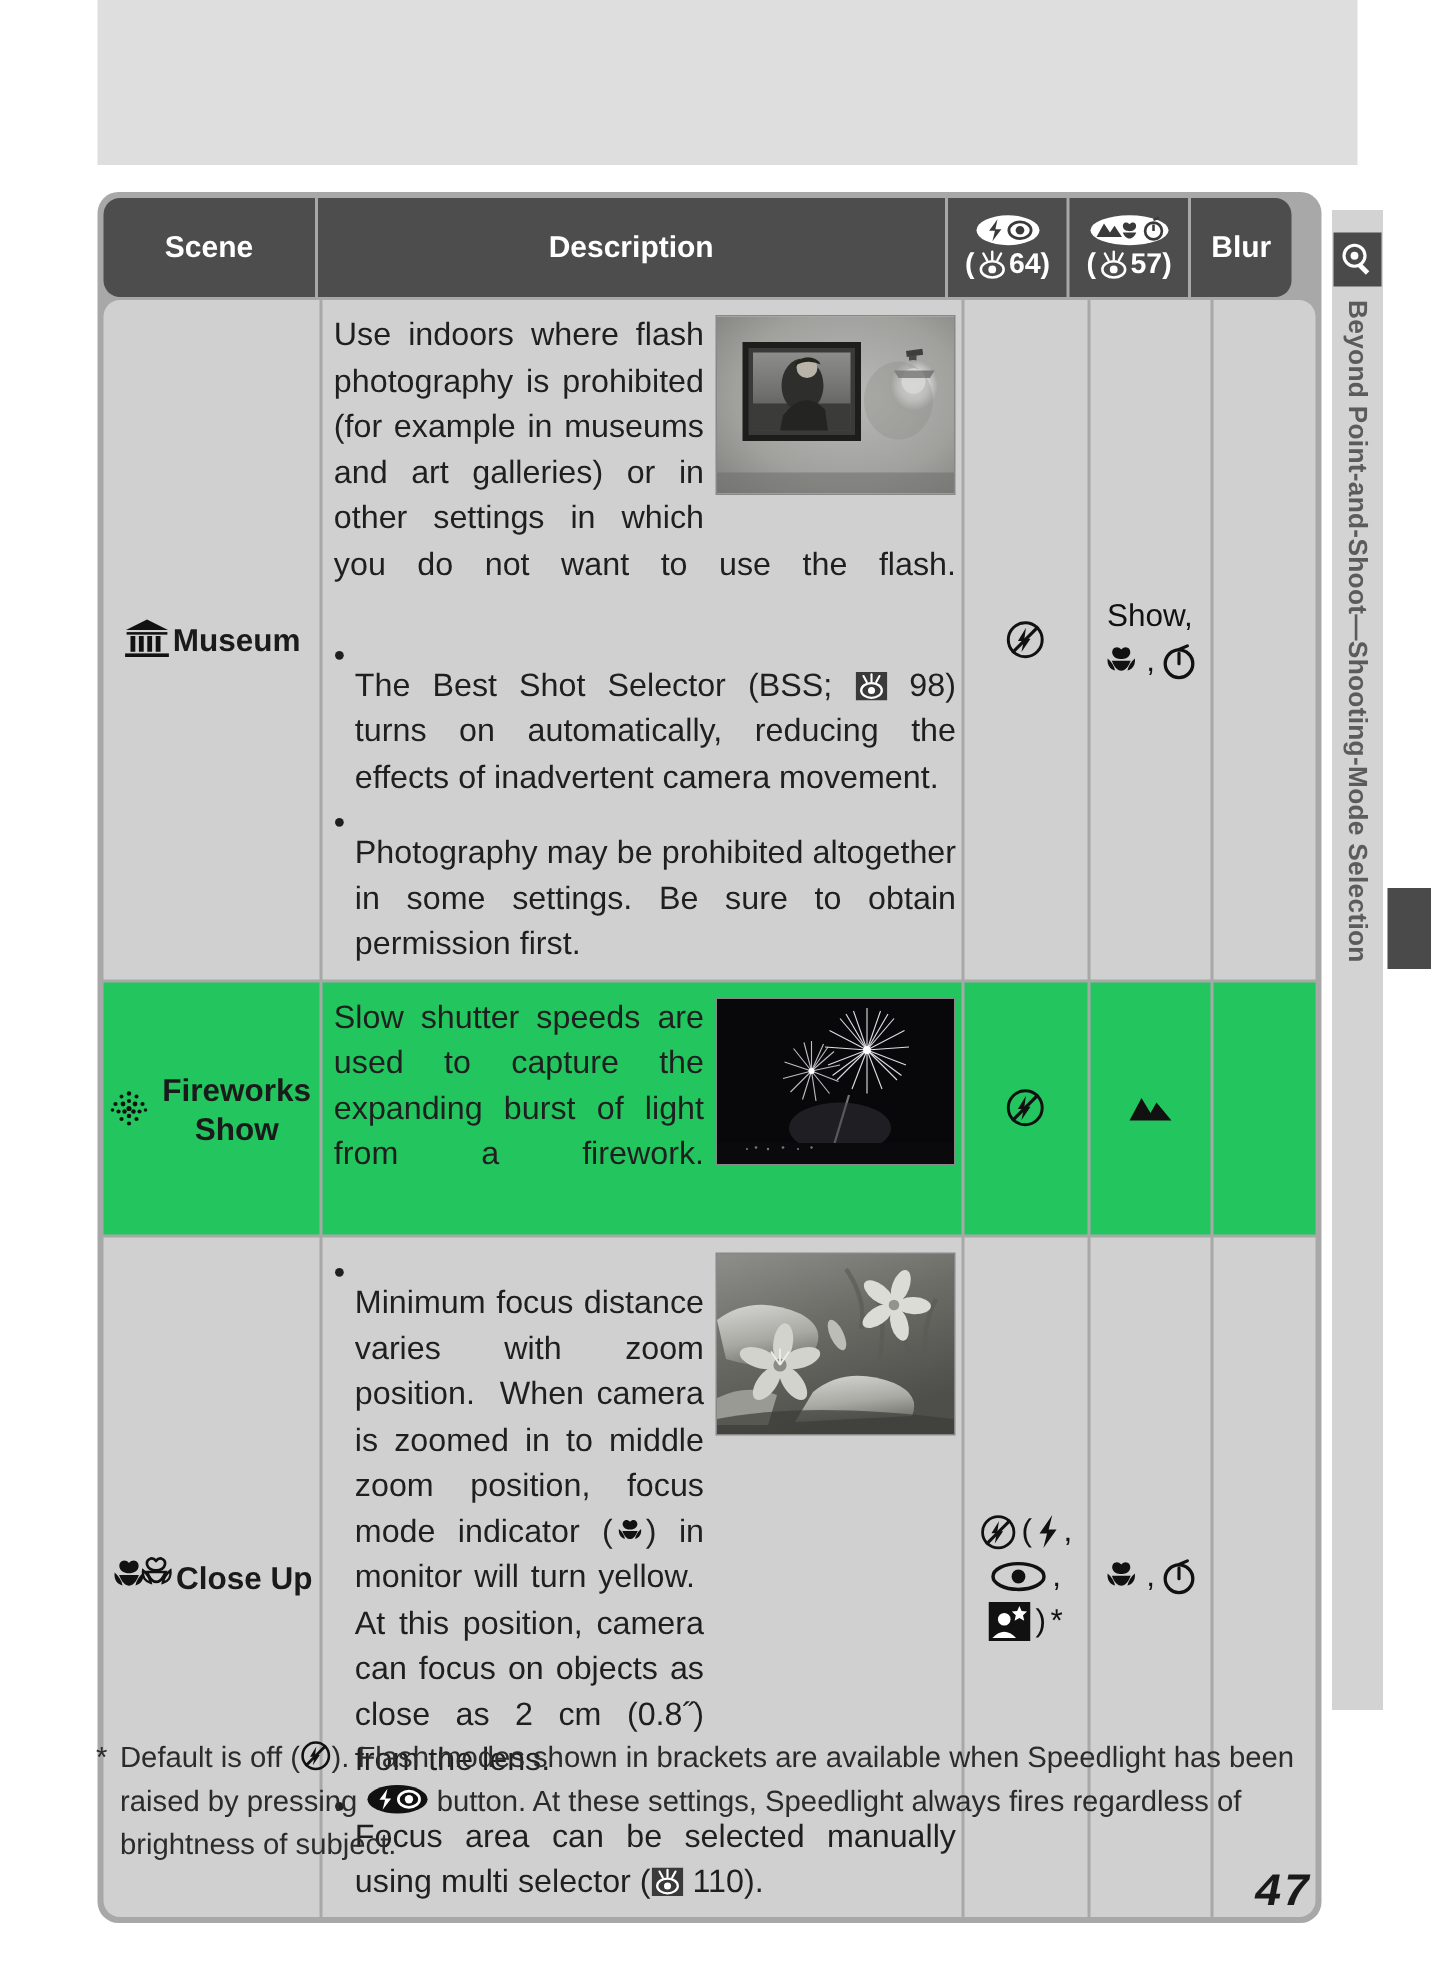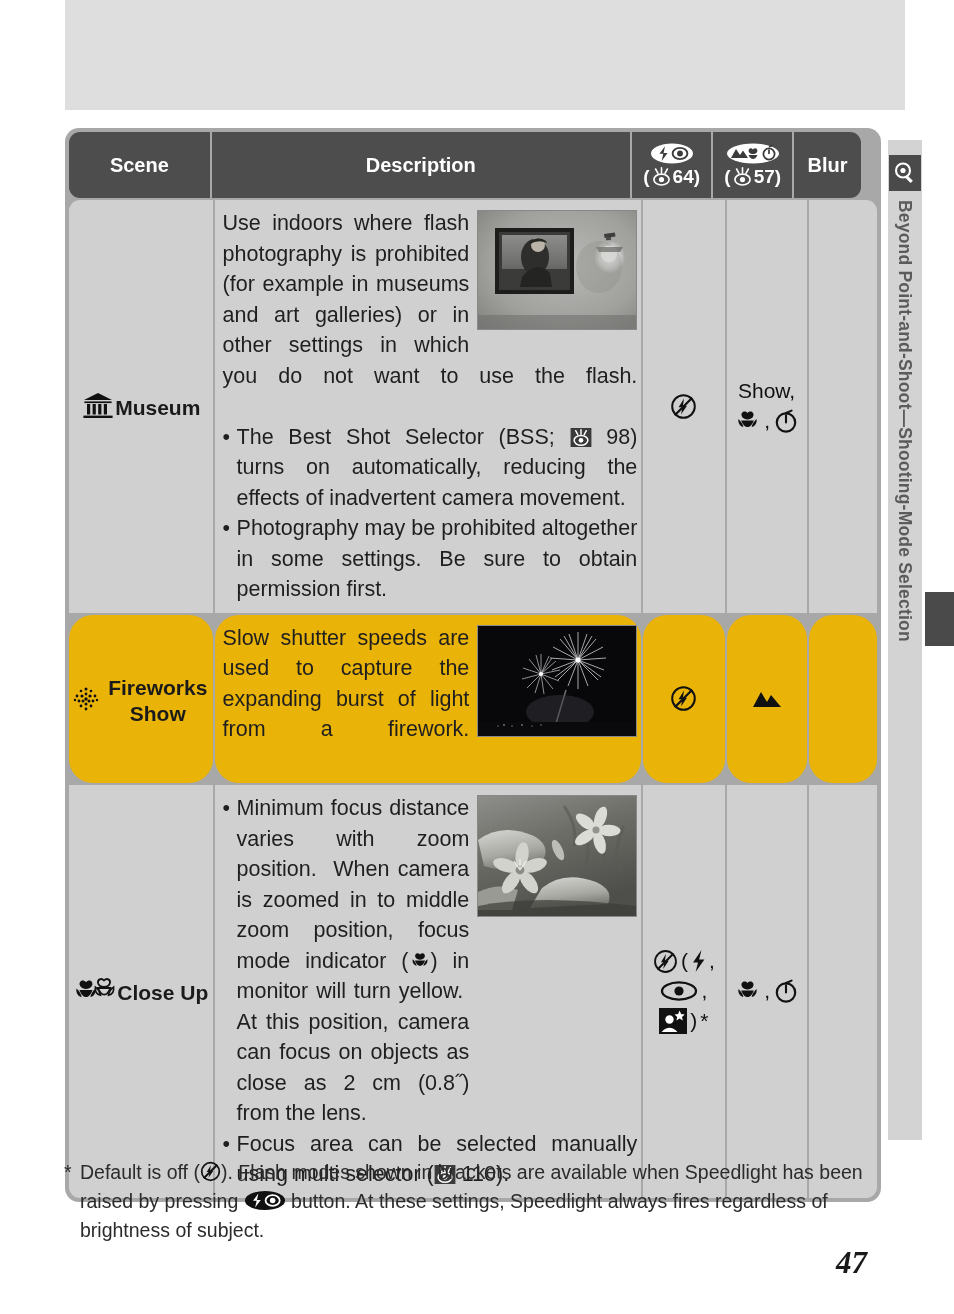--- a/index.html
+++ b/index.html
@@ -129,21 +129,21 @@
   
   .body-row { margin-top: 2px; }
   .body-row .cell {
     margin-right: 2px;
     display: flex;
     align-items: center;
     justify-content: center;
   }
   .body-row .cell:last-child { margin-right: 0; }
   .shade-a .cell { background: #d0d0d0; }
-  .shade-b .cell { background: #eab308; border-radius: 24px; }
+  .shade-b .cell { background: #22c55e; }
 
   .r-museum .c-scene  { border-top-left-radius: 11px; }
   .r-museum .c-blur   { border-top-right-radius: 11px; }
   .r-closeup .c-scene { border-bottom-left-radius: 11px; }
   .r-closeup .c-blur  { border-bottom-right-radius: 11px; }
 
   .scene-inner {
     display: flex;
     align-items: center;
     justify-content: center;
@@ -168,21 +168,21 @@
   .desc .bullet-line {
     display: flex;
     text-align: justify;
   }
   .desc .bullet-dot {
     flex: 0 0 auto;
     width: 14px;
     font-size: 21.5px;
     line-height: 30.5px;
   }
-  .desc .bullet-body { flex: 1 1 auto; text-align: justify; }
+  .desc .bullet-body { flex: 1 1 auto; text-align: justify; margin-top: 20px; }
   .justify-all { text-align: justify; }
   .justify-all::after {
     content: "";
     display: inline-block;
     width: 100%;
   }
 
   
   .inline-photo {
     float: right;
@@ -225,21 +225,21 @@
 
   
   #page-number {
     position: absolute;
     left: 836px;
     top: 1245px;
     font-size: 31px;
     font-style: italic;
     font-weight: bold;
     color: #1a1a1a;
-    font-family: Liberation Serif, serif;
+    font-family: Liberation Mono, monospace;
   }
 
   
   .ico { display: inline-block; vertical-align: middle; }
   .ico svg { display: block; }
   .ico-inline { vertical-align: -3px; }
 </style>
 </head>
 <body>
 

